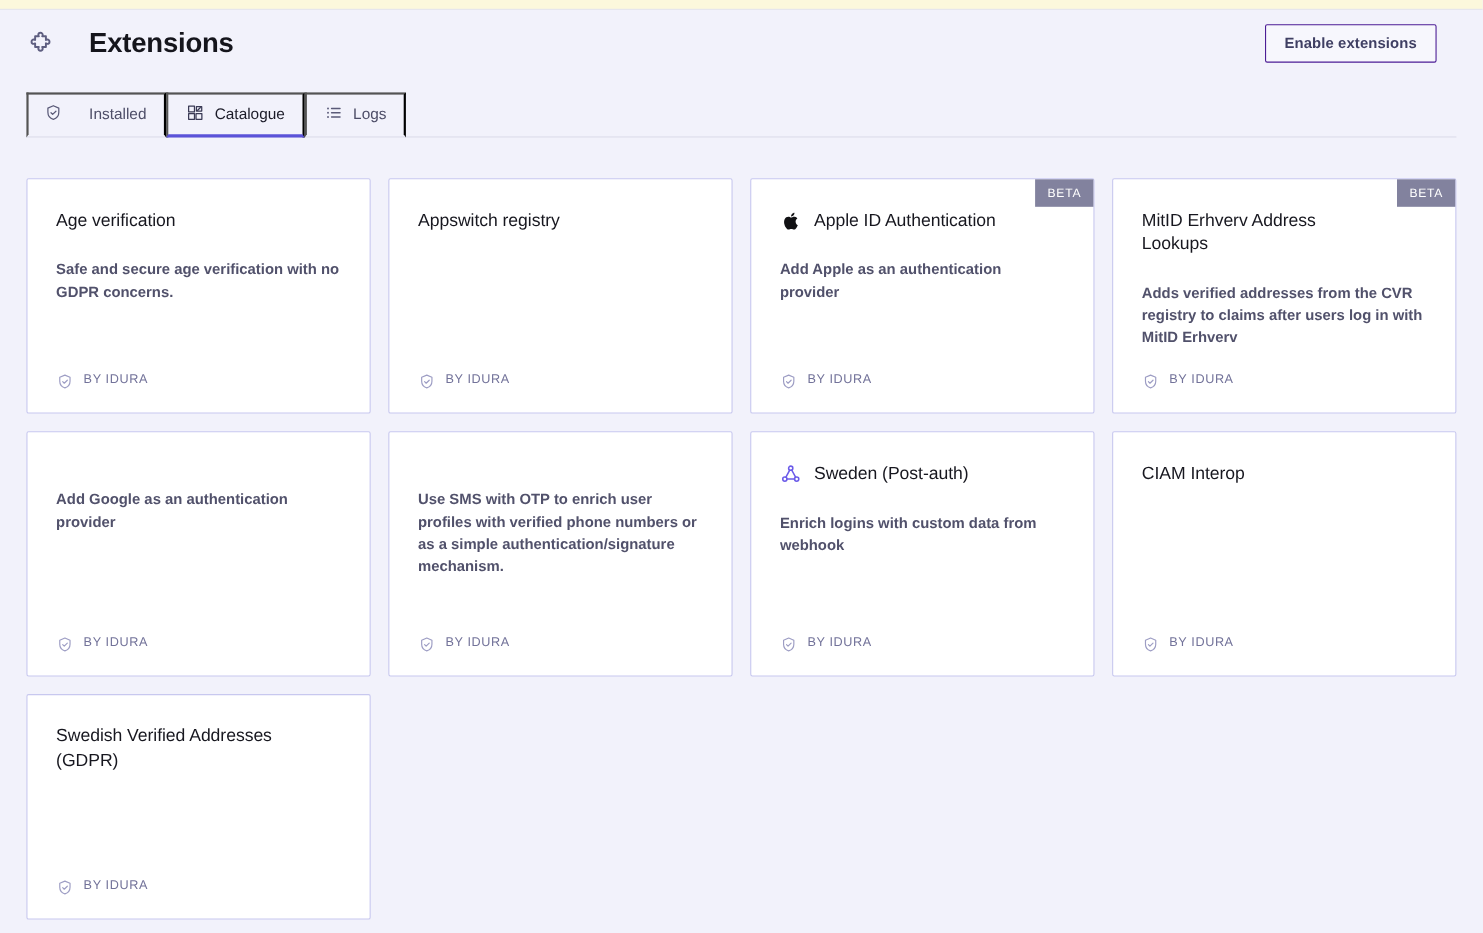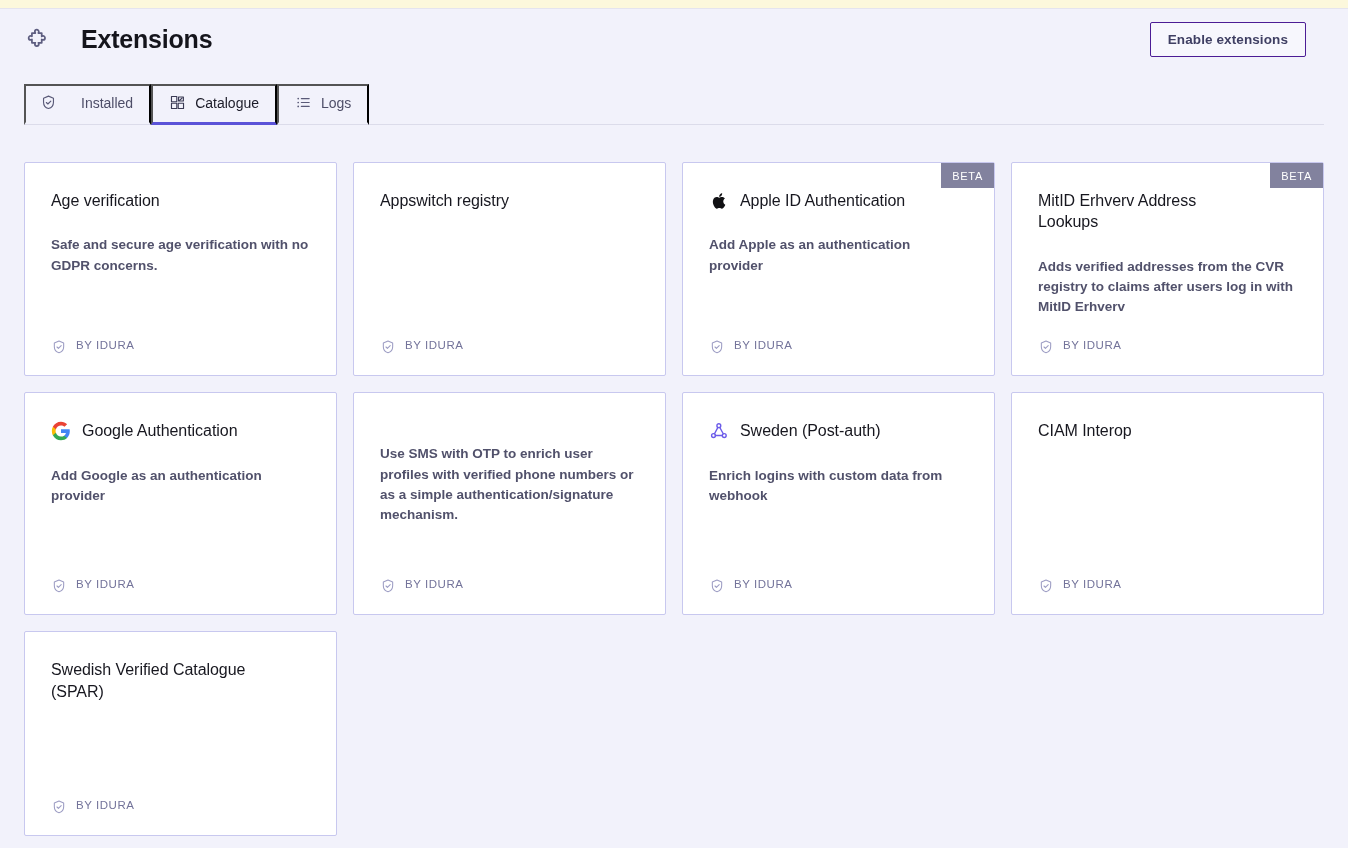--- a/index.html
+++ b/index.html
@@ -311,31 +311,20 @@
         <svg class="shield-icon" viewBox="0 0 24 24" fill="none" stroke="#9d9dc4" stroke-width="1.6" stroke-linecap="round" stroke-linejoin="round">
           <path d="M12 3 5 6v5.5c0 4.3 2.9 7.8 7 9 4.1-1.2 7-4.7 7-9V6l-7-3Z"></path>
             <path d="m9 12 2.1 2.1L15.3 10"></path>
         </svg>
       </span>
       <span class="by-label">BY IDURA</span>
     </div>
   </div>
 
   <div class="card tall">
-    <div class="card-head">
-      <span>
-        <svg class="card-icon" viewBox="0 0 48 48">
-          <path fill="#4285F4" d="M45.1 24.5c0-1.6-.14-3.1-.4-4.5H24v8.5h11.8c-.5 2.7-2.05 5-4.35 6.55v5.45h7.04c4.12-3.8 6.61-9.4 6.61-16Z"></path>
-          <path fill="#34A853" d="M24 46c5.9 0 10.85-1.95 14.47-5.3l-7.04-5.45c-1.95 1.3-4.45 2.08-7.43 2.08-5.7 0-10.53-3.85-12.26-9.03H4.48v5.63C8.08 41.1 15.45 46 24 46Z"></path>
-          <path fill="#FBBC05" d="M11.74 28.3A13.2 13.2 0 0 1 11.04 24c0-1.5.26-2.95.7-4.3v-5.63H4.48A21.98 21.98 0 0 0 2 24c0 3.55.85 6.9 2.48 9.93l7.26-5.63Z"></path>
-          <path fill="#EA4335" d="M24 10.67c3.22 0 6.1 1.1 8.37 3.27l6.25-6.25C34.84 4.14 29.9 2 24 2 15.45 2 8.08 6.9 4.48 14.07l7.26 5.63C13.47 14.52 18.3 10.67 24 10.67Z"></path>
-        </svg>
-      </span>
-      <div class="card-title">Google Authentication</div>
-    </div>
     <div class="card-desc">Add Google as an authentication provider</div>
     <div class="card-footer">
       <span>
         <svg class="shield-icon" viewBox="0 0 24 24" fill="none" stroke="#9d9dc4" stroke-width="1.6" stroke-linecap="round" stroke-linejoin="round">
           <path d="M12 3 5 6v5.5c0 4.3 2.9 7.8 7 9 4.1-1.2 7-4.7 7-9V6l-7-3Z"></path>
             <path d="m9 12 2.1 2.1L15.3 10"></path>
         </svg>
       </span>
       <span class="by-label">BY IDURA</span>
     </div>
@@ -389,21 +378,21 @@
           <path d="M12 3 5 6v5.5c0 4.3 2.9 7.8 7 9 4.1-1.2 7-4.7 7-9V6l-7-3Z"></path>
             <path d="m9 12 2.1 2.1L15.3 10"></path>
         </svg>
       </span>
       <span class="by-label">BY IDURA</span>
     </div>
   </div>
 
   <div class="card">
     <div class="card-head">
-      <div class="card-title">Swedish Verified Catalogue (SPAR)</div>
+      <div class="card-title">Swedish Verified Addresses (GDPR)</div>
     </div>
     <div class="card-footer">
       <span>
         <svg class="shield-icon" viewBox="0 0 24 24" fill="none" stroke="#9d9dc4" stroke-width="1.6" stroke-linecap="round" stroke-linejoin="round">
           <path d="M12 3 5 6v5.5c0 4.3 2.9 7.8 7 9 4.1-1.2 7-4.7 7-9V6l-7-3Z"></path>
             <path d="m9 12 2.1 2.1L15.3 10"></path>
         </svg>
       </span>
       <span class="by-label">BY IDURA</span>
     </div>

